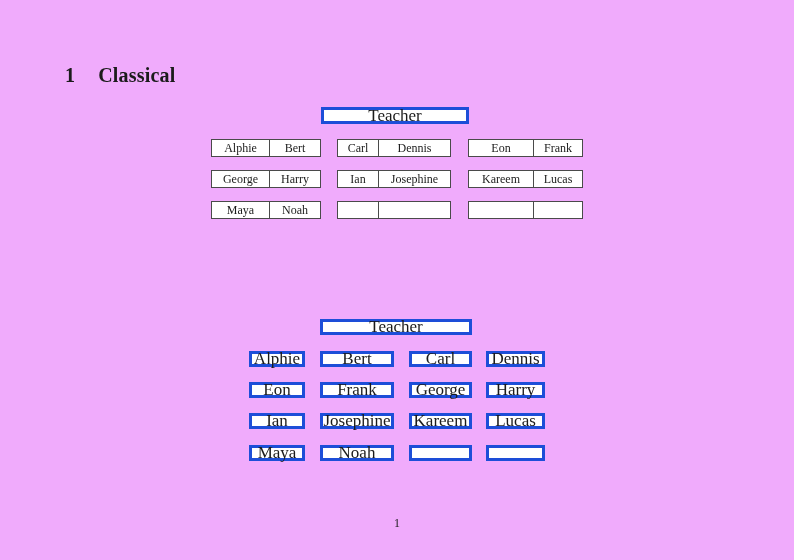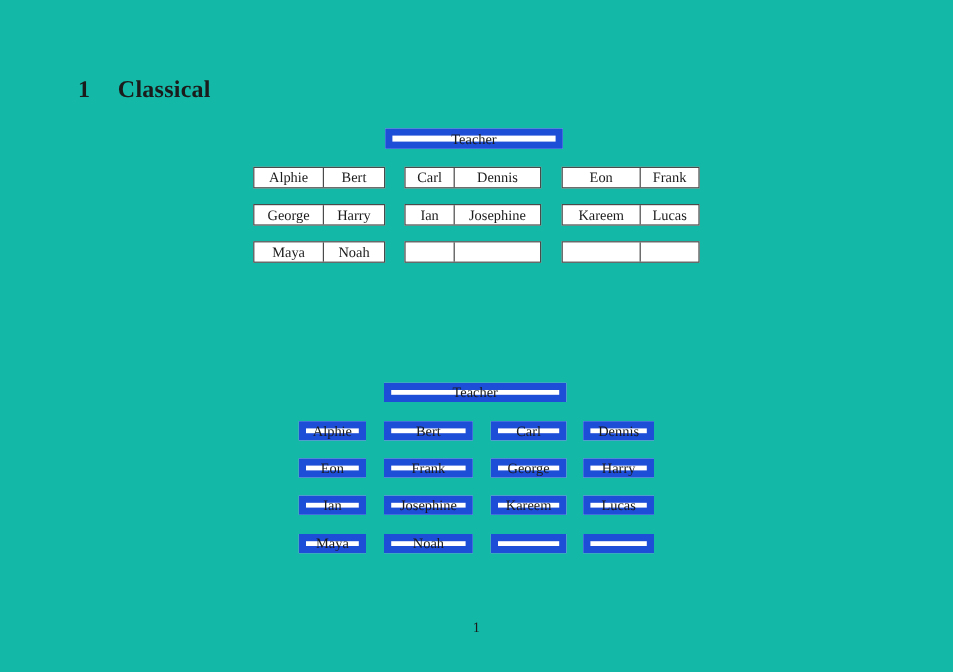--- a/index.html
+++ b/index.html
@@ -1,32 +1,32 @@
 <!DOCTYPE html>
 <html><head>
 <meta charset="utf-8">
 <style>
   * { margin:0; padding:0; box-sizing:border-box; }
   html,body { background:#ffffff; }
   .page {
     position:relative; width:794px; height:560px;
-    background:#14b8a6; color:#1b1b1b;
+    background:#f0abfc; color:#1b1b1b;
     font-family:"Liberation Serif", serif;
     overflow:hidden;
   }
   .sec-heading {
     position:absolute; left:65px;
     font-weight:bold; font-size:20px; line-height:22px;
     white-space:nowrap; letter-spacing:0.2px;
   }
   .sec-title { margin-left:23px; }
   .box {
-    position:absolute; border:6px solid #1d4ed8; background:#ffffff;
+    position:absolute; border:3px solid #1d4ed8; background:#ffffff;
     display:flex; align-items:center; justify-content:center;
-    font-size:12px; line-height:12px; white-space:nowrap;text-align:right;
+    font-size:17px; line-height:12px; white-space:nowrap;text-align:right;
   }
   .desk {
     position:absolute; border:1px solid #4a4a4a; background:#ffffff;
     display:flex; height:18px;
   }
   .seat {
     display:flex; align-items:center; justify-content:center;
     font-size:12px; line-height:12px; height:100%; white-space:nowrap;
   }
   .seat.first { border-right:1px solid #4a4a4a; }

